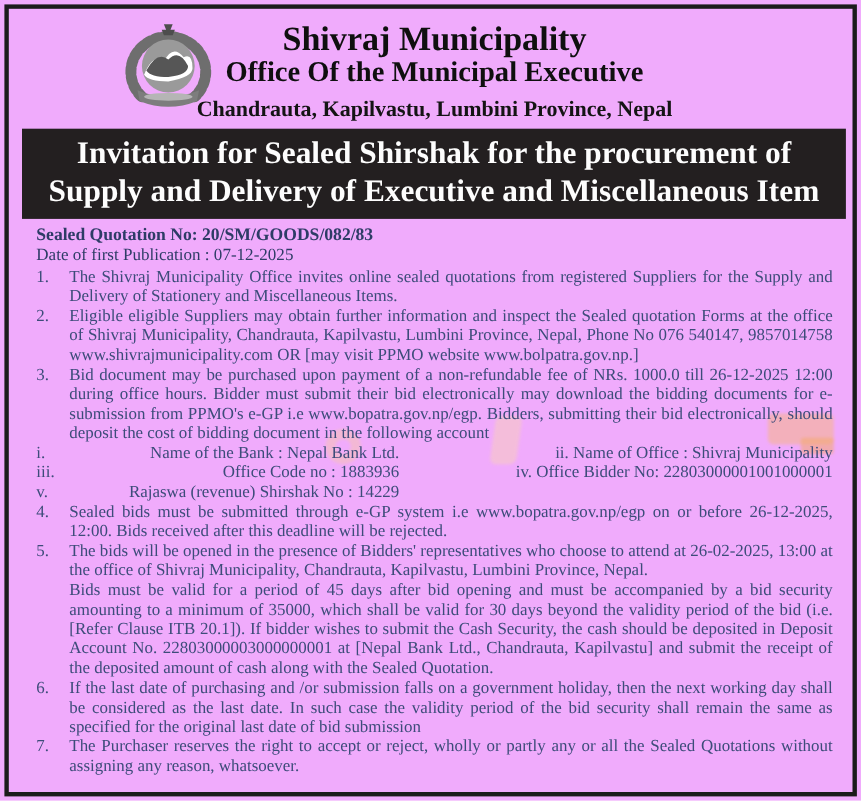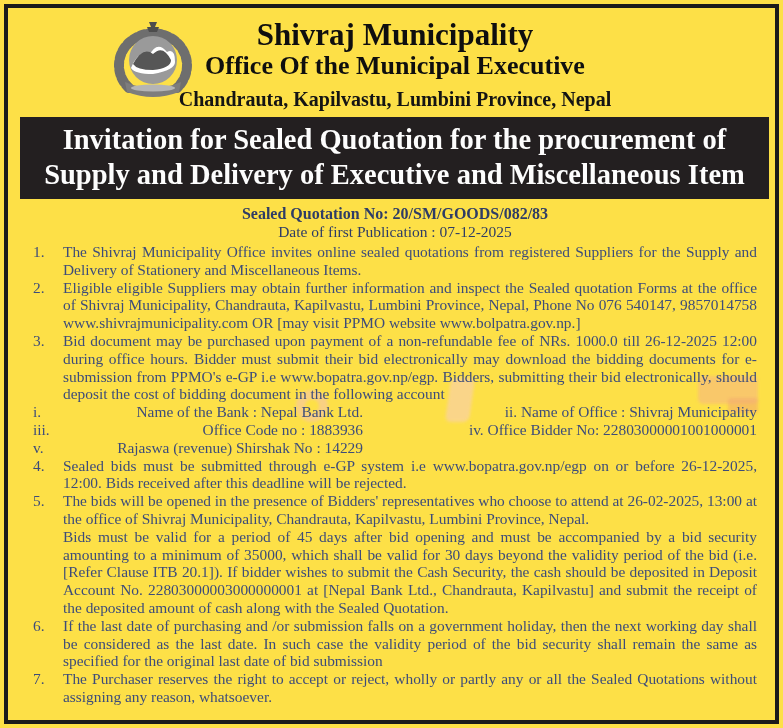--- a/index.html
+++ b/index.html
@@ -2,21 +2,21 @@
 <html><head>
 <meta charset="utf-8">
 <style>
   * { margin:0; padding:0; box-sizing:border-box; }
   html,body { background:#ffffff; }
   body {
     width:783px; height:728px;
     font-family:"Liberation Serif", serif;
     position:relative; overflow:hidden;
   }
-  .page { position:relative; width:783px; height:728px; background:#fde047; }
+  .page { position:relative; width:783px; height:728px; background:#f0abfc; }
 
   
   .wm { position:absolute; z-index:0; opacity:.55; filter:blur(1.5px); }
   .wm-1 { left:296px; top:390px; width:32px; height:32px; border:9px solid #f6c3b4; border-radius:50%; }
   .wm-2 { left:448px; top:378px; width:24px; height:44px; background:#f8cdbf; border-radius:6px; transform:skewX(-8deg); }
   .wm-3 { left:698px; top:376px; width:60px; height:28px; background:#f6b587; border-radius:5px; }
   .wm-4 { left:728px; top:398px; width:30px; height:15px; background:#f3a96e; border-radius:3px; }
 
   .frame {
     position:absolute; inset:4px; z-index:1;
@@ -32,21 +32,21 @@
   .h3 { font-size:20px;  font-weight:bold; color:#141414; margin-top:10px; line-height:18px; }
 
   .banner {
     background:#231f20; color:#fdfdfd;
     text-align:center; font-weight:bold;
     font-size:28.5px; line-height:35px;
     padding:5px 4px 7px;
     margin:7px -12px 6px -13px;
   }
 
-  .meta { text-align:center; color:#2e3c66; margin-bottom:3px; }
+  .meta { color:#2e3c66; margin-bottom:3px; }
   .qno { font-weight:bold; font-size:16px; line-height:18px; }
   .pub { font-size:15.5px; line-height:17px; }
 
   .list { color:#3d4c7a; font-size:15.4px; line-height:17.8px; }
   .row { display:flex; }
   .num { flex:0 0 30px; }
   .txt { flex:1; text-align:justify; }
   .para { display:block; text-align:justify; }
   .cols { display:flex; text-align:right; }
   .colL { flex:0 0 300px; }
@@ -77,21 +77,21 @@
         </svg>
       </span>
       <div class="head-text">
         <div class="h1">Shivraj Municipality</div>
         <div class="h2">Office Of the Municipal Executive</div>
         <div class="h3">Chandrauta, Kapilvastu,  Lumbini Province, Nepal</div>
       </div>
     </header>
 
     <div class="banner">
-      <div>Invitation for Sealed Quotation for the procurement of</div>
+      <div>Invitation for Sealed Shirshak for the procurement of</div>
       <div>Supply and Delivery of Executive and Miscellaneous Item</div>
     </div>
 
     <div class="meta">
       <div class="qno">Sealed Quotation No: 20/SM/GOODS/082/83</div>
       <div class="pub">Date of first Publication : 07-12-2025</div>
     </div>
 
     <div class="list">
 

